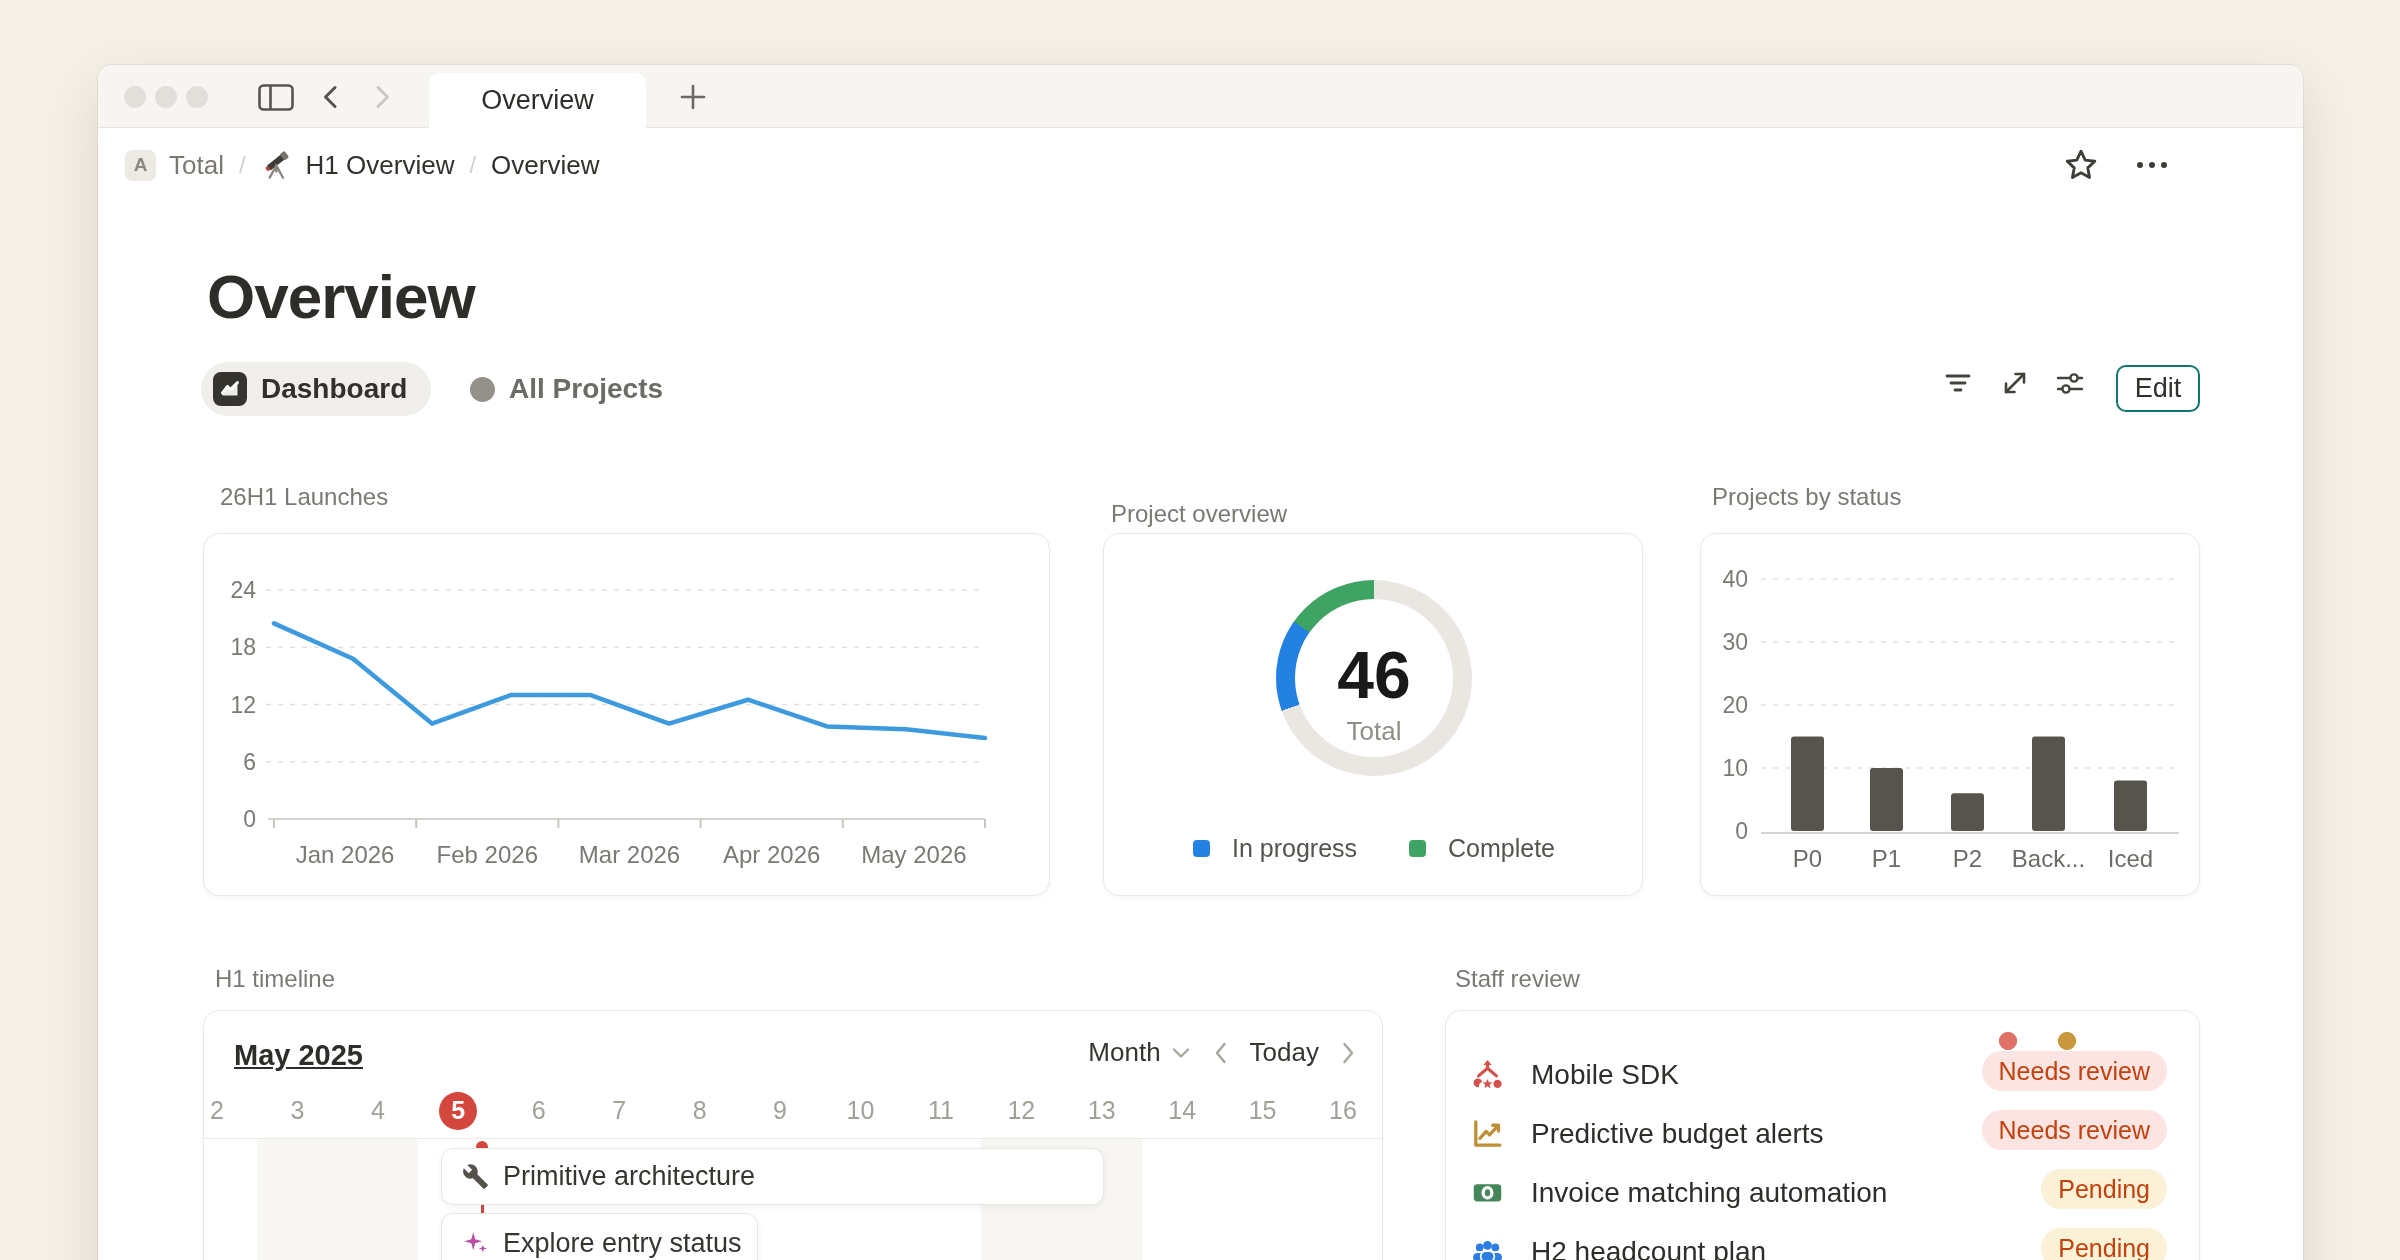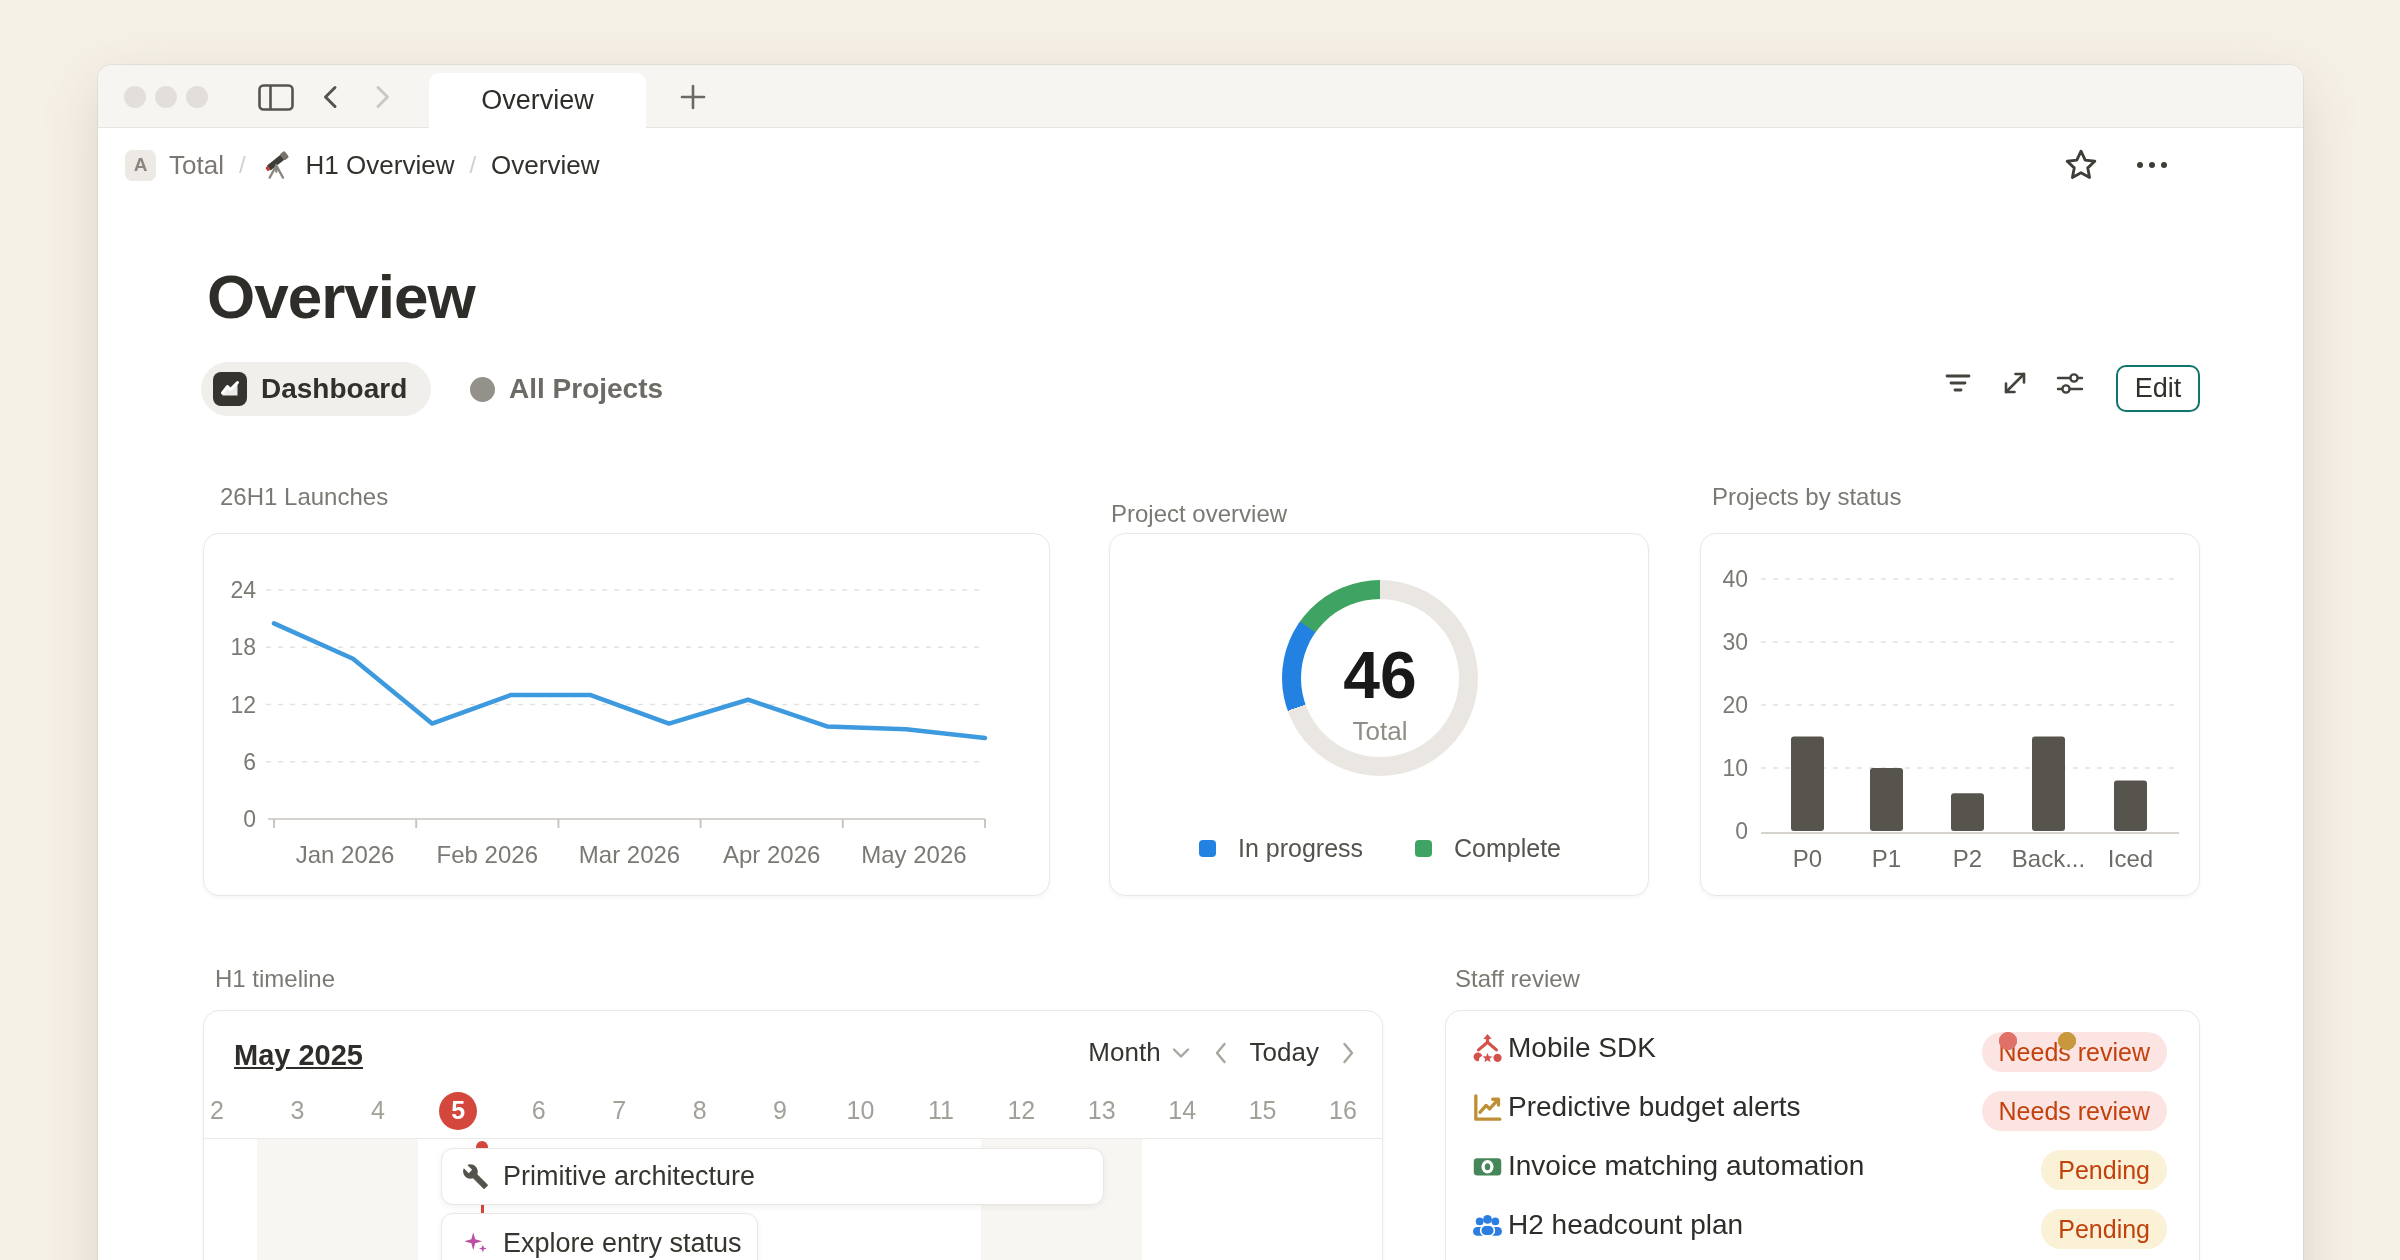--- a/index.html
+++ b/index.html
@@ -33,21 +33,21 @@
   .allproj .cdot { width:25px; height:25px; border-radius:50%; background:#94918b; }
   .allproj-label { font-size:28px; font-weight:bold; color:#6d6b65; }
   .act { position:absolute; top:303px; width:30px; height:30px; }
   .edit-btn { position:absolute; left:2018px; top:300px; width:84px; height:47px; background:#fff; border:2px solid #0f766e;
     border-radius:10px; font-size:27px; color:#32302b; display:flex; align-items:center; justify-content:center;
     box-shadow:0 1px 2px rgba(0,0,0,.04); }
   
   .card-label { position:absolute; font-size:24px; color:#7b7973; }
   .card { position:absolute; background:#fff; border:1px solid #ebe8e4; border-radius:16px; box-shadow:0 2px 5px rgba(0,0,0,.04); }
   #card-line  { left:105px;  top:468px; width:847px; height:363px; }
-  #card-donut { left:1005px; top:468px; width:540px; height:363px;margin-left:6px; }
+  #card-donut { left:1005px; top:468px; width:540px; height:363px; }
   #card-bar   { left:1602px; top:468px; width:500px; height:363px; }
   svg.chart { position:absolute; left:0; top:0; }
   svg text { font-family:"Liberation Sans","DejaVu Sans",sans-serif; }
   
   .ring { position:absolute; left:172px; top:46px; width:196px; height:196px; border-radius:50%; }
   .ring::after { content:""; position:absolute; left:19px; top:19px; width:158px; height:158px; border-radius:50%; background:#fff; }
   .donut-center { position:absolute; left:0; top:108px; width:540px; text-align:center; }
   .donut-total { font-size:66px; font-weight:bold; color:#191919; line-height:66px; }
   .donut-sub { font-size:26px; color:#908d87; margin-top:8px; }
   .legend { position:absolute; left:0; top:300px; width:540px; display:flex; justify-content:center; gap:52px; }
@@ -68,21 +68,21 @@
   .band { position:absolute; top:0; bottom:0; background:#f7f6f3; z-index:0; }
   .pin-dot { position:absolute; width:12px; height:12px; border-radius:50%; background:#d4473d; top:2px; z-index:1; }
   .pin-line { position:absolute; width:2.5px; top:8px; bottom:0; background:#d4473d; z-index:1; }
   .event { position:absolute; background:#fff; border:1px solid #eae7e3; border-radius:12px;
     box-shadow:0 2px 6px rgba(0,0,0,.06); display:flex; align-items:center; gap:14px; padding-left:20px;
     font-size:27px; color:#37352f; z-index:2; }
   #event-0 { left:237px; top:9px;  width:663px; height:57px; }
   #event-1 { left:237px; top:74px; width:317px; height:60px; }
   
   #card-staff { left:1347px; top:945px; width:755px; height:300px; padding:21px 32px 0 25px; }
-  .srow { height:59px; display:flex; align-items:flex-start; gap:4px; }
+  .srow { height:59px; display:flex; align-items:flex-end; gap:27px; }
   .srow .title { font-size:28px; color:#2f2d29; }
   .badge { margin-left:auto; height:40px; border-radius:20px; display:flex; align-items:center; gap:10px;
     padding:0 17px; font-size:25px; color:#c2410c; }
   .badge .dot { width:18px; height:18px; border-radius:50%; }
 </style>
 </head>
 <body>
 
 <div class="window">
 

